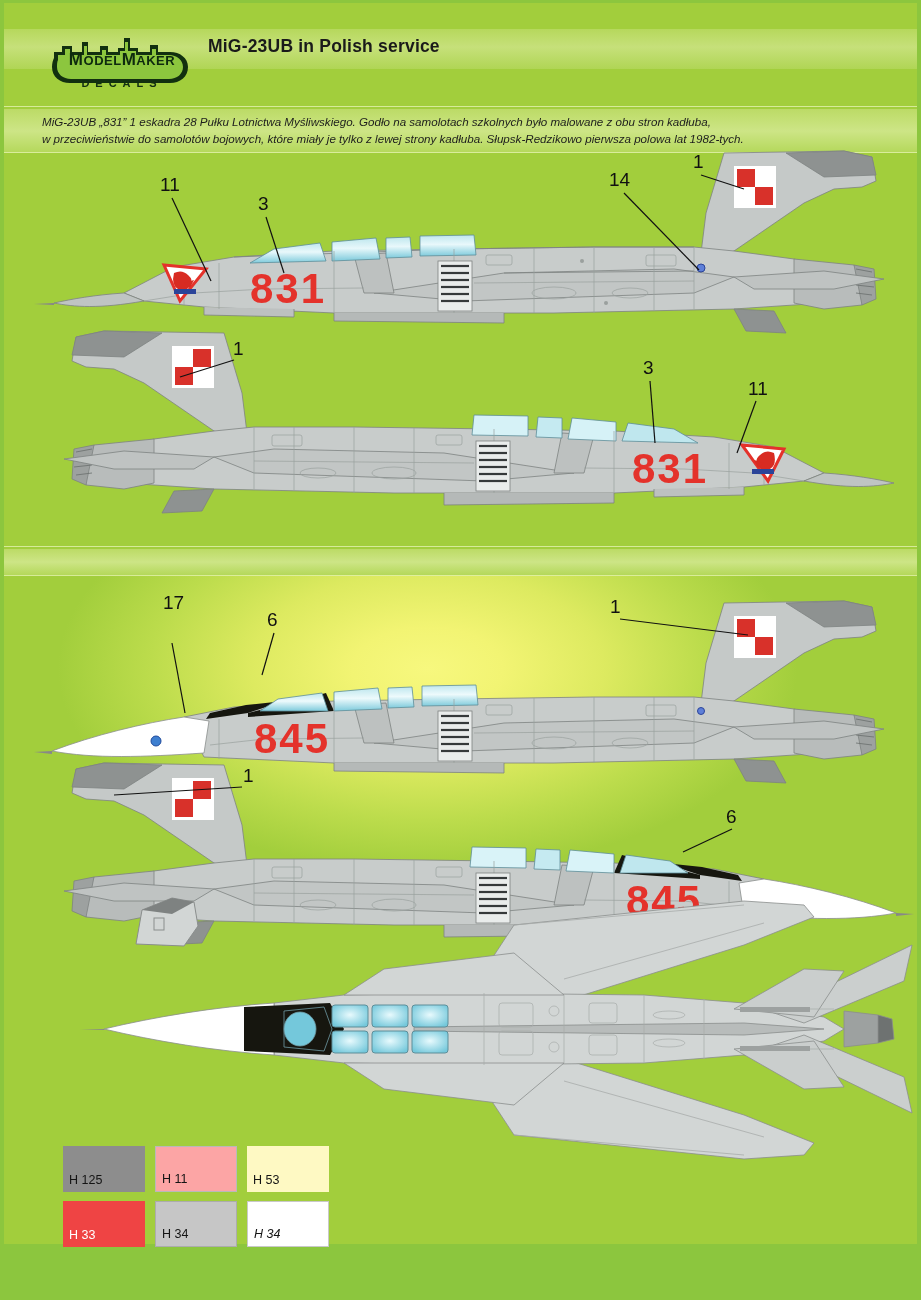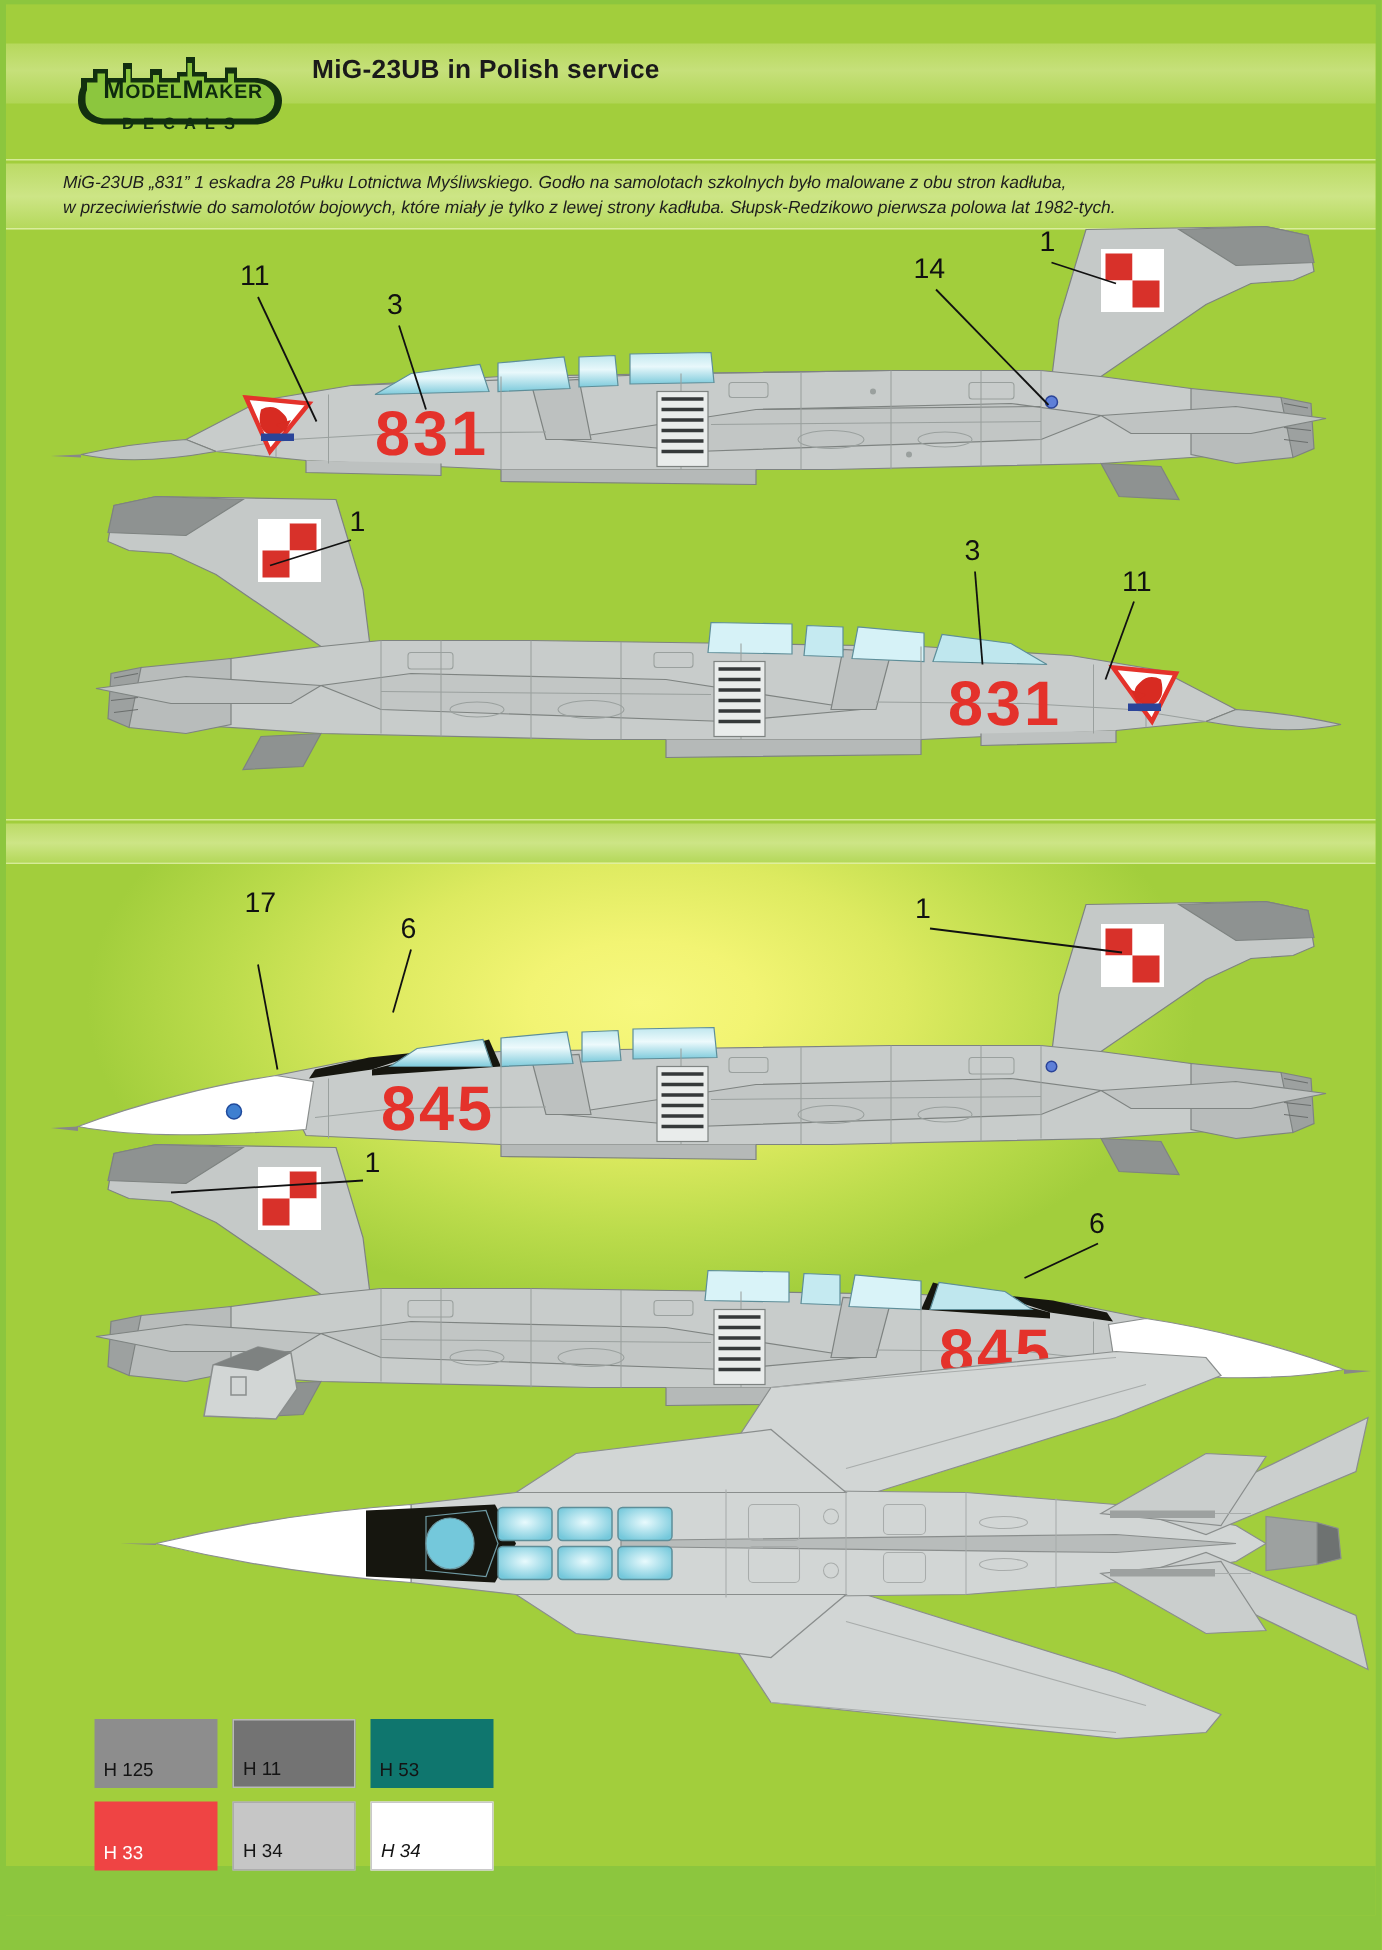--- a/index.html
+++ b/index.html
@@ -530,24 +530,24 @@
   <div class="callout" style="left:606px;top:593px">1</div>
 
   <div class="callout" style="left:239px;top:762px">1</div>
   <div class="callout" style="left:722px;top:803px">6</div>
 
   <div class="swatches">
     <div class="swrow">
       <div class="sw" style="background: rgb(141, 141, 141);">
         <span style="color: rgb(20, 20, 20);">H 125</span>
       </div>
-      <div class="sw" style="background: #737373; border: 1px solid rgb(185, 185, 185);">
+      <div class="sw" style="background: #fca5a5; border: 1px solid rgb(185, 185, 185);">
         <span style="color: rgb(20, 20, 20);">H 11</span>
       </div>
-      <div class="sw" style="background: #0f766e;">
+      <div class="sw" style="background: #fef9c3;">
         <span style="color: rgb(20, 20, 20);">H 53</span>
       </div>
     </div>
     <div class="swrow">
       <div class="sw" style="background: #ef4444;">
         <span style="color: rgb(255, 255, 255);">H 33</span>
       </div>
       <div class="sw" style="background: rgb(198, 198, 198); border: 1px solid rgb(172, 172, 172);">
         <span style="color: rgb(20, 20, 20);">H 34</span>
       </div>

